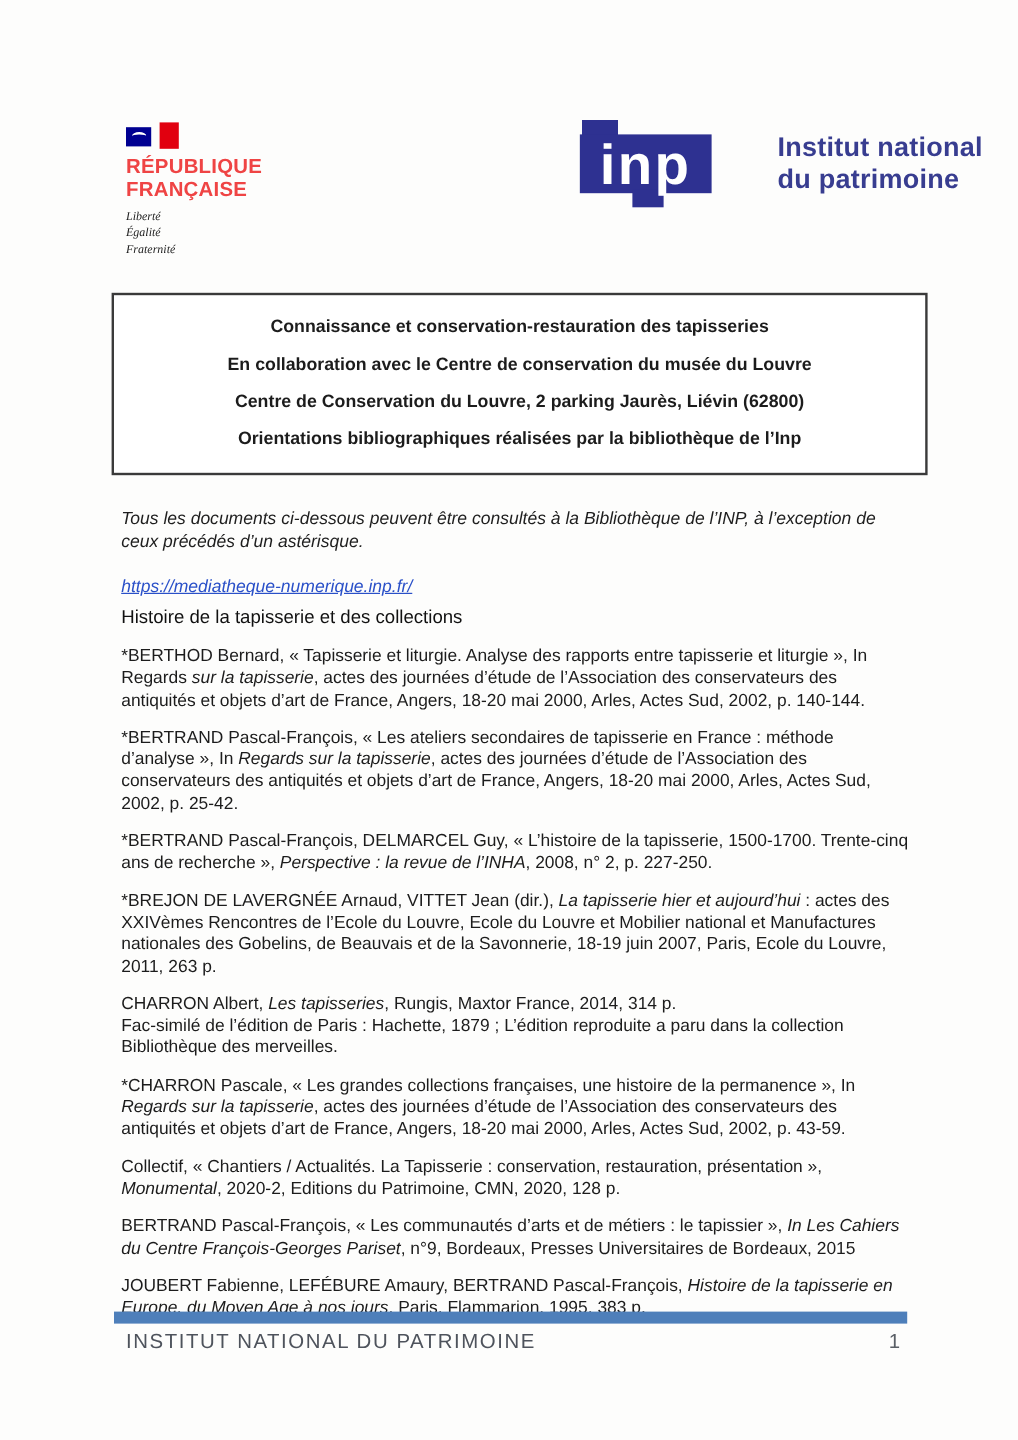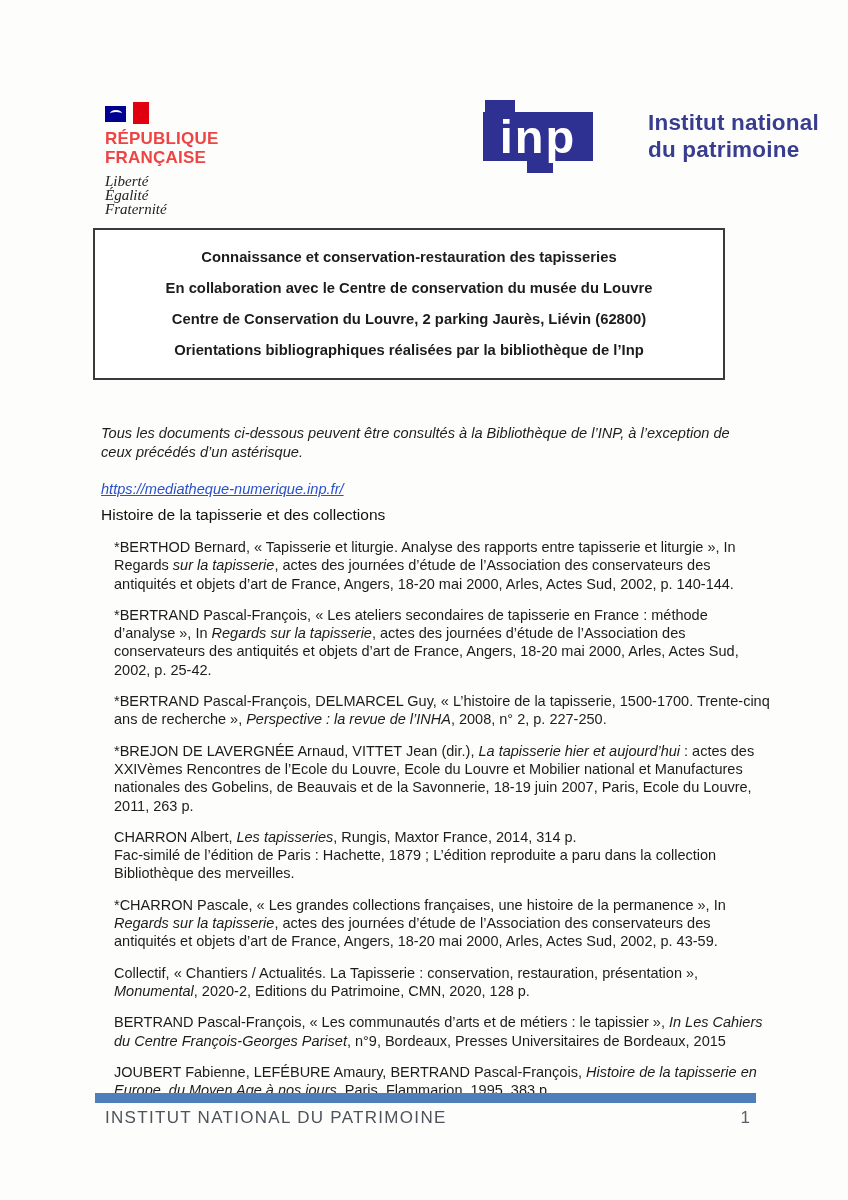--- a/index.html
+++ b/index.html
@@ -15,28 +15,28 @@
   
   .rf-logo { position: absolute; left: 105px; top: 102px; width: 120px; }
   .rf-flag { position: relative; height: 24px; width: 46px; margin-bottom: 4px; }
   .rf-flag .blue  { position: absolute; left: 0; top: 4px; width: 21px; height: 16px; }
   .rf-flag .red   { position: absolute; left: 28px; top: 0; width: 16px; height: 22px; }
   .rf-flag .marianne {
     position: absolute; left: 5px; top: 8px; width: 12px; height: 7px;
     border-top: 2px solid #fff; border-radius: 50% 50% 0 0;
   }
   .rf-name { font-weight: bold; font-size: 17px; line-height: 18.5px; letter-spacing: 0.2px; color: #ef4444; }
-  .rf-motto { margin-top: 7px; font-family: "Liberation Serif", serif; font-style: italic; font-size: 15px; line-height: 14px; color: #222; }
+  .rf-motto { margin-top: 7px; font-family: "Liberation Serif", serif; font-style: italic; font-size: 10px; line-height: 14px; color: #222; }
   .inp-logo { position: absolute; left: 483px; top: 100px; display: flex; align-items: center; gap: 40px; }
   .inp-mark { position: relative; width: 112px; height: 73px; }
   .inp-name { margin-left: 13px; font-size: 22.5px; line-height: 26.5px; font-weight: bold; letter-spacing: 0.2px; }
 
   
   .title-box {
-    position: absolute; left: 93px; top: 228px; width: 632px; height: 152px;
+    position: absolute; left: 93px; top: 244px; width: 680px; height: 152px;
     border: 2px solid #3a3a3a; background: #fff;
     display: flex; flex-direction: column; justify-content: center;
     text-align: center; padding: 24px 10px;
   }
   .title-box p { font-weight: bold; font-size: 14.8px; line-height: 31px; }
 
   
   .intro {
     position: absolute; left: 101px; top: 424px; width: 656px;
     font-style: italic; font-size: 14.6px; line-height: 18.5px; color: #1e1e1e;
@@ -46,21 +46,21 @@
   a.doc-link { color: #2a50c8; text-decoration: underline; }
 
   
   .section-heading {
     position: absolute; left: 101px; top: 506px; width: 656px;
     font-weight: normal; font-size: 15.5px; color: #111;
   }
 
   
   .bibliography {
-    position: absolute; left: 114px; top: 538px; width: 658px;
+    position: absolute; left: 101px; top: 538px; width: 658px;
     font-size: 14.5px; line-height: 18.3px;
   }
   .bibliography p { margin-bottom: 13px; }
   .bibliography .it { font-style: italic; }
 
   
   .footer-bar {
     position: absolute; left: 95px; top: 1093px; width: 661px; height: 10px;
   }
   .footer-row {

